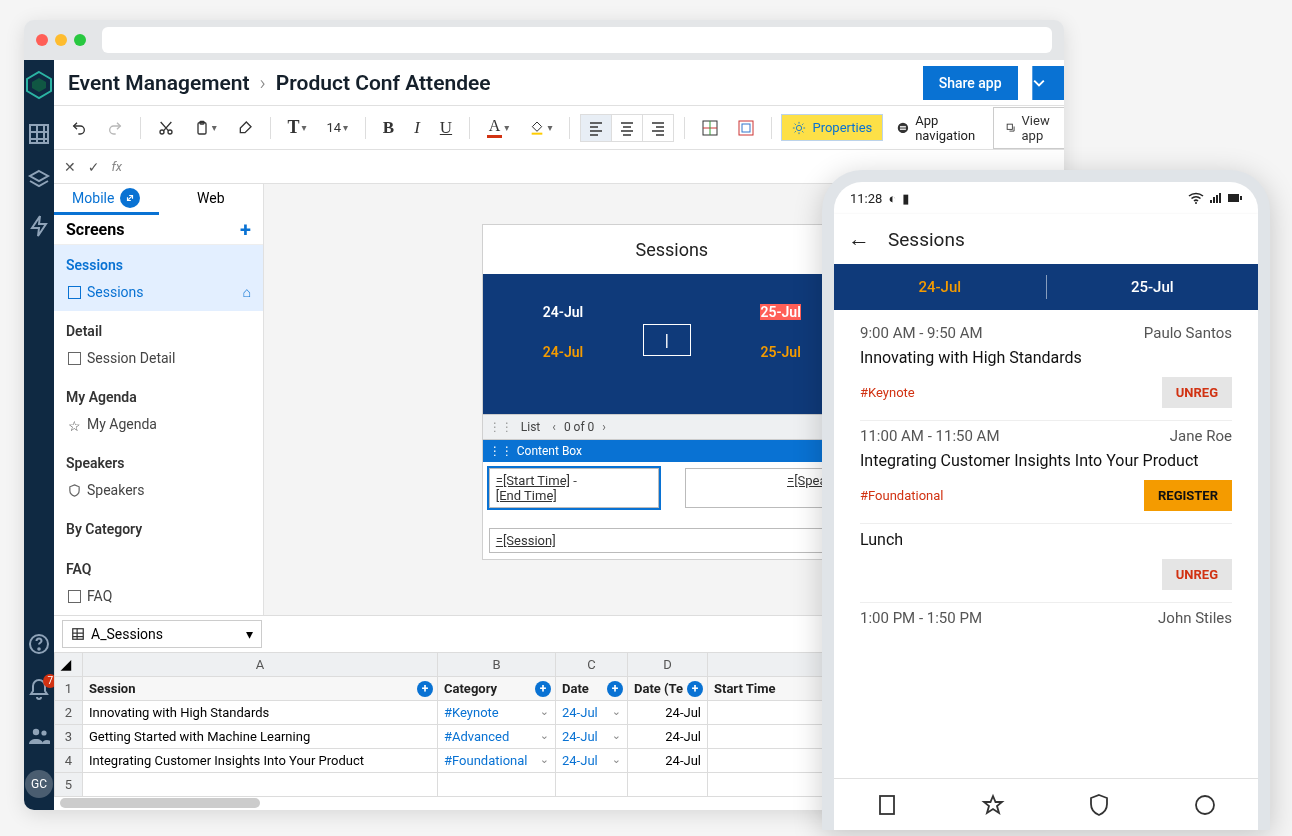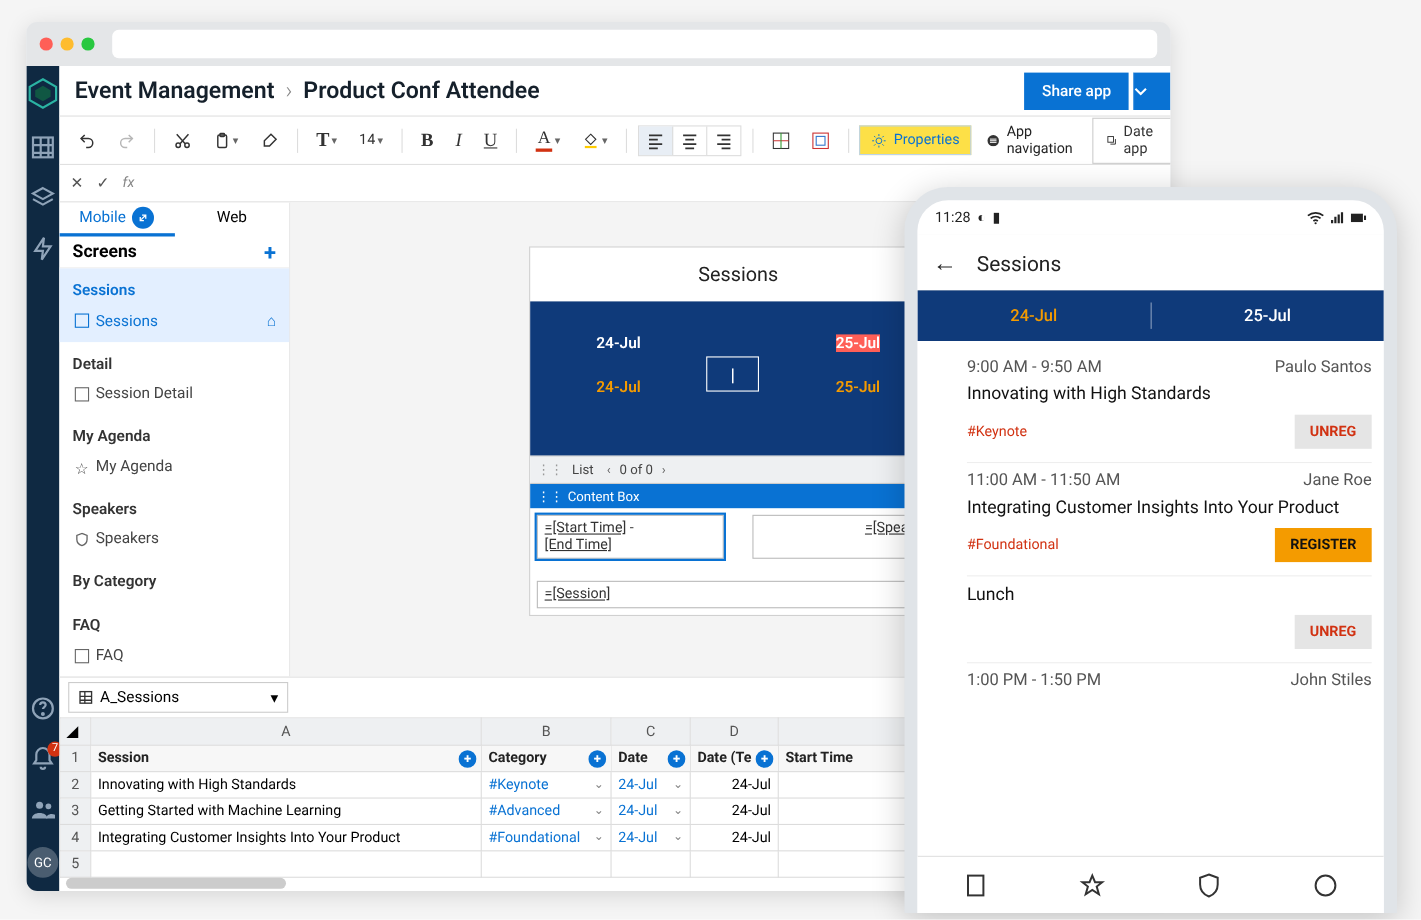--- a/index.html
+++ b/index.html
@@ -22,21 +22,21 @@
 .badge-7 { position:relative; }
 .badge-7::after { content:"7"; position:absolute; top:-4px; right:-6px; background:#d13212; color:#fff; font-size:10px; border-radius:8px; padding:0 4px; line-height:14px; }
 .avatar-gc { width:28px; height:28px; border-radius:50%; background:#4a5d70; color:#fff; font-size:12px; display:flex; align-items:center; justify-content:center; margin-bottom:12px; }
 
 .main { flex:1; background:#fff; display:flex; flex-direction:column; position:relative; }
 
 
 .hdr { height:46px; border-bottom:1px solid #e0e0e0; display:flex; align-items:center; padding:0 14px; justify-content:space-between; }
 .crumb { font-size:21px; font-weight:600; color:#15202b; display:flex; align-items:center; gap:10px; }
 .crumb .sep { color:#888; font-weight:300; }
-.hdr-btns { display:flex; gap:4px; }
+.hdr-btns { display:flex; gap:14px; }
 .btn-blue { background:#0972d3; color:#fff; border:none; height:34px; padding:0 16px; font-size:14px; font-weight:500; cursor:pointer; }
 .btn-blue-caret { background:#0972d3; color:#fff; border:none; border-left:1px solid rgba(255,255,255,.3); height:34px; width:34px; cursor:pointer; }
 
 
 .tbar { height:44px; border-bottom:1px solid #e0e0e0; display:flex; align-items:center; padding:0 10px; gap:6px; font-size:14px; color:#333; }
 .tbar .sepv { width:1px; height:22px; background:#ddd; margin:0 4px; }
 .tbar .tbtn { padding:4px 6px; cursor:pointer; display:flex; align-items:center; gap:2px; border:1px solid transparent; }
 .tbar .tbtn svg, .tbar .tbtn .glyph { width:16px; height:16px; }
 .tbar .tbtn .caret-dn { font-size:10px; color:#666; }
 .tbar .fontsize { font-size:13px; }
@@ -120,21 +120,21 @@
 
 
 .device { position:absolute; right:22px; top:170px; width:448px; height:660px; background:#fff; border:12px solid #e0e4e8; border-bottom:none; border-radius:40px 40px 0 0; box-shadow:0 6px 30px rgba(0,0,0,.2); overflow:hidden; }
 .statusbar { height:32px; display:flex; align-items:center; justify-content:space-between; padding:0 16px; font-size:13px; color:#222; }
 .statusbar .icons { display:flex; gap:6px; align-items:center; }
 .app-hdr { height:50px; display:flex; align-items:center; padding:0 14px; gap:18px; font-size:19px; color:#222; box-shadow:0 1px 3px rgba(0,0,0,.12); }
 .date-tabs { background:#0f3a7a; height:46px; display:flex; align-items:center; position:relative; }
 .date-tabs .dt { flex:1; text-align:center; color:#fff; font-size:15px; font-weight:500; }
 .date-tabs .dt.active { color:#f49b00; }
 .date-tabs .dsep { width:1px; height:24px; background:rgba(255,255,255,.5); }
-.sessions { padding:8px 11px; overflow:hidden;margin-left:34px; }
+.sessions { padding:8px 26px; overflow:hidden; }
 .srow { padding:6px 0; border-bottom:1px solid #eee; }
 .srow:last-child { border:none; }
 .time-speaker { display:flex; justify-content:space-between; font-size:15px; color:#555; margin-bottom:6px; }
 .stitle { font-size:16px; color:#111; margin-bottom:10px; }
 .tag-row { display:flex; justify-content:space-between; align-items:center; margin-bottom:6px; }
 .hashtag { color:#d13212; font-size:13px; }
 .reg-btn { border:none; padding:8px 14px; font-size:13px; font-weight:700; cursor:pointer; }
 .reg-unreg { background:#e5e5e5; color:#d13212; }
 .reg-full { background:#e6e6e6; color:#555; }
 .reg-reg { background:#f49b00; color:#111; }
@@ -332,21 +332,21 @@
               <circle cx="8" cy="8" r="7" fill="#333"></circle>
               <path d="M4 6h8M4 8h8M4 10h8" stroke="#fff" stroke-width="1.2"></path>
             </svg>
           <span>App navigation</span>
         </span>
         <span class="viewapp">
           <svg viewBox="0 0 16 16" width="14" fill="none" stroke="#333" stroke-width="1.5">
               <rect x="2" y="2" width="9" height="9"></rect>
               <path d="M6 14h8V6"></path>
             </svg>
-          <span>Date app</span>
+          <span>View app</span>
         </span>
       </div>
 
       <div class="fbar">
         <span>✕</span>
         <span>✓</span>
         <span class="fx">fx</span>
       </div>
 
       <div class="content">

